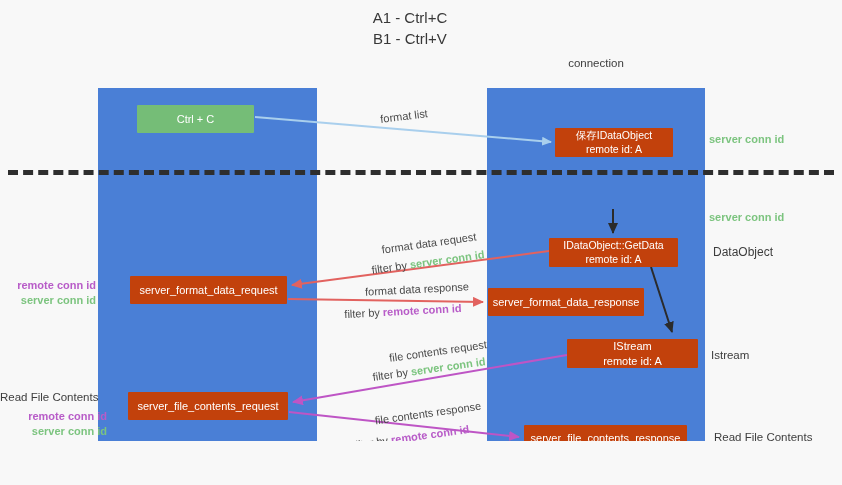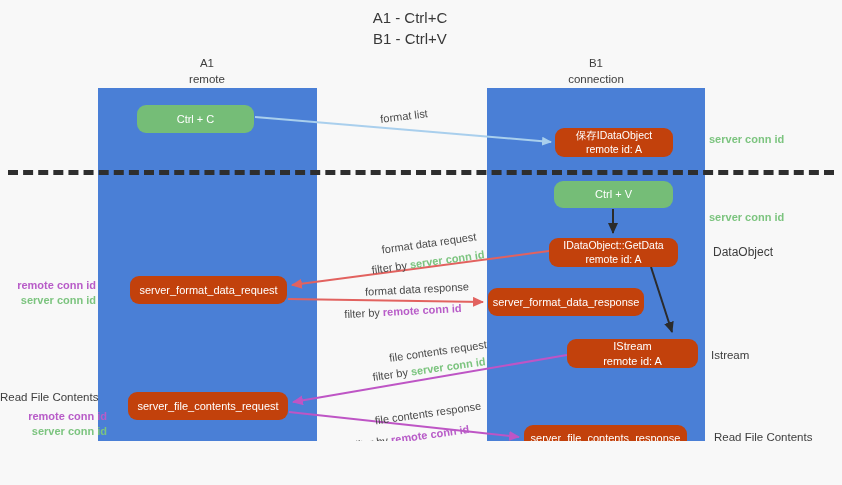--- a/index.html
+++ b/index.html
@@ -10,21 +10,21 @@
   }
   .title { position:absolute; left:310px; top:8px; width:200px; text-align:center;
            font-size:15px; line-height:1.38; color:#383838; }
   .lane-header { position:absolute; width:120px; text-align:center; font-size:11.5px;
                  line-height:1.35; color:#3d3d3d; }
   .lane { position:absolute; background:#4a7fd6; }
   .divider { position:absolute; left:8px; top:170px; width:826px; height:0;
              border-top:5px dashed #2e2e2e; }
   .box { position:absolute; display:flex; flex-direction:column; align-items:center;
          justify-content:center; color:#ffffff; font-size:11px; line-height:1.3;
-         text-align:center; border-radius:9px; }
+         text-align:center; border-radius:1px; }
   .green  { background:#75bd77; }
   .orange { background:#c2410c; }
   .lbl { position:absolute; font-size:11px; color:#4a4a4a; white-space:nowrap;
          transform-origin:center; }
   .t7  { transform:translate(-50%,-50%) rotate(-7deg); }
   .t8  { transform:translate(-50%,-50%) rotate(-8deg); }
   .t3  { transform:translate(-50%,-50%) rotate(-3deg); }
   .note-green  { color:#7cc47f; font-weight:bold; }
   .note-purple { color:#b85cc8; font-weight:bold; }
   .note-dark   { color:#3d3d3d; }
@@ -37,26 +37,21 @@
 </head>
 <body>
 
 <div class="canvas">
 
   <div class="title">
     <div>A1 - Ctrl+C</div>
     <div>B1 - Ctrl+V</div>
   </div>
 
-  <div class="lane-header" style="left:147px; top:56px;">
-    <div>A1</div>
-    <div>remote</div>
-  </div>
   <div class="lane-header" style="left:536px; top:56px;">
-    <div>B1</div>
     <div>connection</div>
   </div>
 
   <div class="lane" style="left:98px; top:88px; width:219px; height:371px;"></div>
   <div class="lane" style="left:487px; top:88px; width:218px; height:371px;"></div>
 
   <div class="divider"></div>
 
   <svg class="arrows" viewBox="0 0 842 485">
     <defs>
@@ -88,23 +83,20 @@
   <div class="box orange" style="left:128px; top:392px; width:160px; height:28px;">
     <div>server_file_contents_request</div>
   </div>
   <div class="box orange" style="left:130px; top:276px; width:157px; height:28px;">
     <div>server_format_data_request</div>
   </div>
 
   <div class="box orange" style="left:555px; top:128px; width:118px; height:29px; font-size:10.5px;">
     <div>保存IDataObject</div>
     <div>remote id: A</div>
-  </div>
-  <div class="box green" style="left:554px; top:181px; width:119px; height:27px;">
-    <div>Ctrl + V</div>
   </div>
   <div class="box orange" style="left:549px; top:238px; width:129px; height:29px; font-size:10.5px;">
     <div>IDataObject::GetData</div>
     <div>remote id: A</div>
   </div>
   <div class="box orange" style="left:488px; top:288px; width:156px; height:28px;">
     <div>server_format_data_response</div>
   </div>
   <div class="box orange" style="left:567px; top:339px; width:131px; height:29px;">
     <div>IStream</div>

